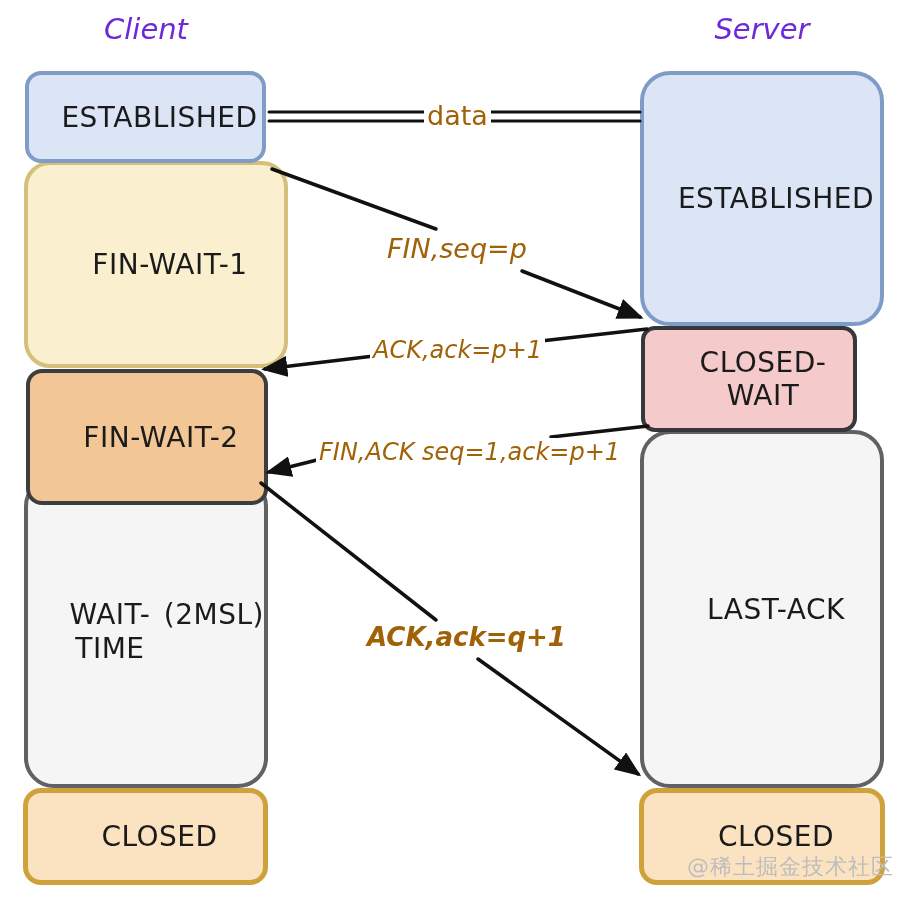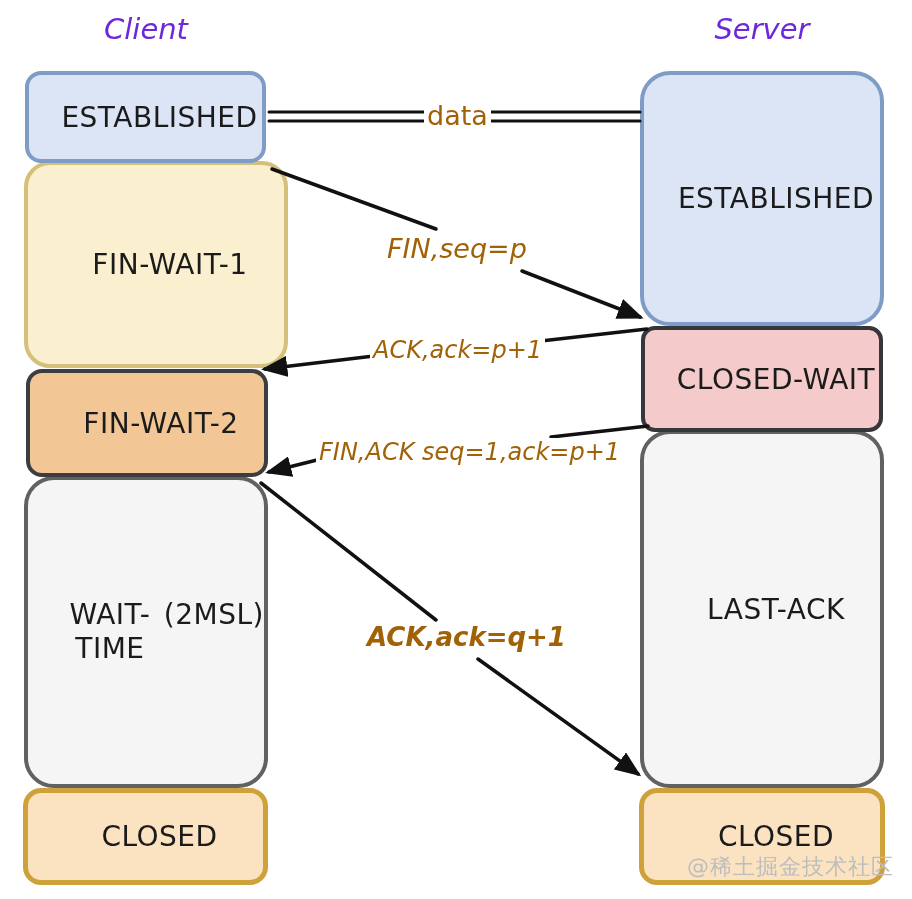--- a/index.html
+++ b/index.html
@@ -37,31 +37,31 @@
     color: #1b1b1b;
     padding-left: 28px;
   }
   .stack { display: flex; flex-direction: row; line-height: 1.2; }
 
   
   #c-est { left: 25px;  top: 71px;  width: 241px; height: 92px;
            background: #dbe5f6; border: 4px solid #7f9cc6; border-radius: 16px; z-index: 2; }
   #c-fw1 { left: 24px;  top: 161px; width: 264px; height: 207px;
            background: #faf0cf; border: 4px solid #d5c07b; border-radius: 26px; z-index: 1; }
-  #c-fw2 { left: 26px;  top: 369px; width: 242px; height: 108px;
+  #c-fw2 { left: 26px;  top: 369px; width: 242px; height: 136px;
            background: #f3c795; border: 4px solid #3b3d3f; border-radius: 16px; z-index: 3; }
   #c-wt  { left: 24px;  top: 476px; width: 244px; height: 312px;
            background: #f5f5f5; border: 4px solid #5f6163; border-radius: 30px; z-index: 1; }
   #c-cl  { left: 23px;  top: 788px; width: 245px; height: 97px;
            background: #fbe3c2; border: 5px solid #cfa13b; border-radius: 18px; z-index: 2; }
 
   
   #s-est { left: 640px; top: 71px;  width: 244px; height: 255px;
            background: #dbe5f6; border: 4px solid #7f9cc6; border-radius: 30px; z-index: 2; }
-  #s-cw  { left: 641px; top: 326px; width: 242px; height: 106px;
+  #s-cw  { left: 641px; top: 326px; width: 216px; height: 106px;
            background: #f5caca; border: 4px solid #35373a; border-radius: 14px; z-index: 3; }
   #s-la  { left: 640px; top: 430px; width: 244px; height: 358px;
            background: #f5f5f5; border: 4px solid #5f6163; border-radius: 30px; z-index: 1; }
   #s-cl  { left: 639px; top: 788px; width: 246px; height: 97px;
            background: #fbe3c2; border: 5px solid #cfa13b; border-radius: 18px; z-index: 2; }
 
   #arrows {
     position: absolute;
     left: 0; top: 0;
     z-index: 5;

